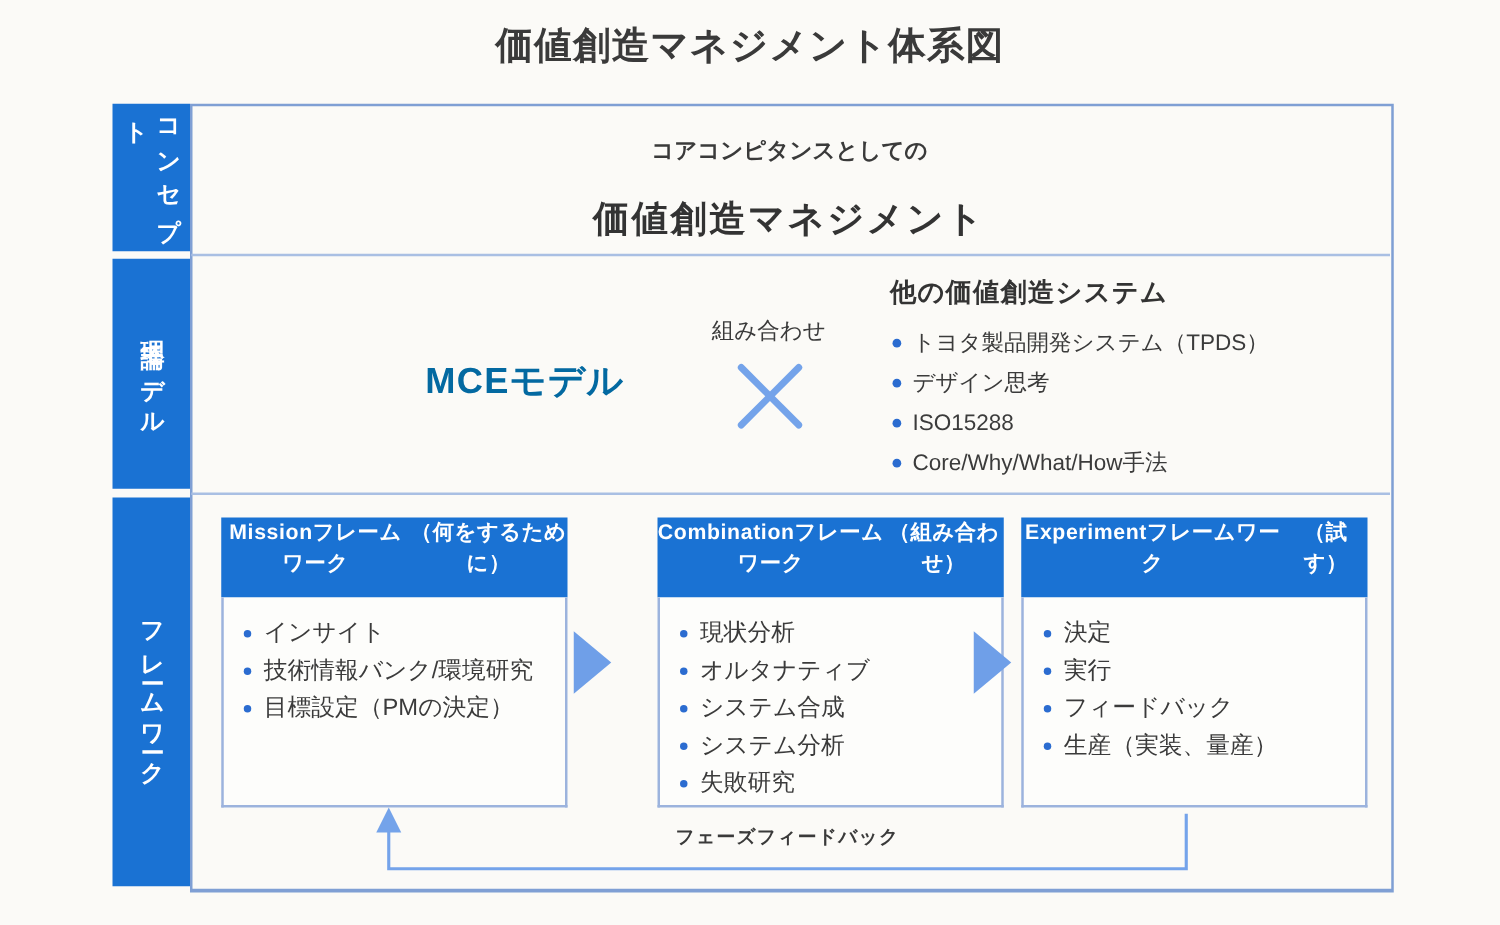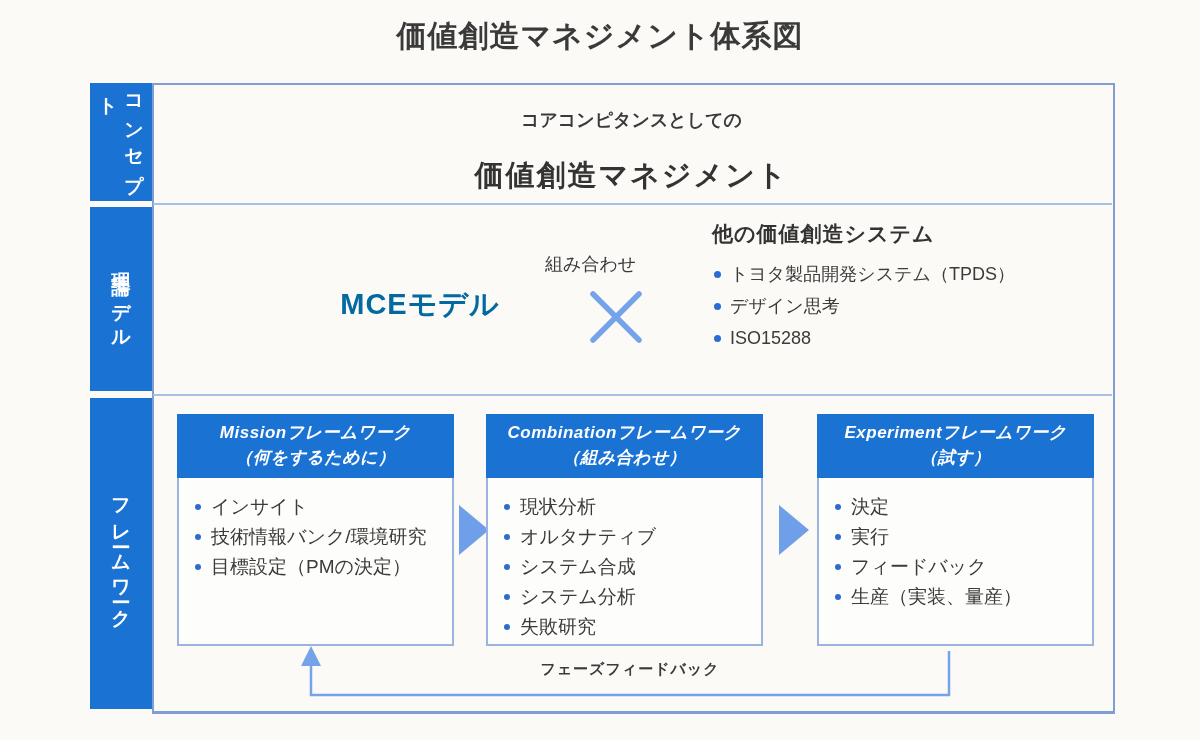--- a/index.html
+++ b/index.html
@@ -47,51 +47,51 @@
   }
   .concept .sub{font-size:18px;font-weight:bold;color:#3a3a3a;margin-bottom:24px;}
   .concept .main{font-size:29px;font-weight:bold;color:#333;letter-spacing:2px;}
 
   
   .mce-model{
     position:absolute;left:310px;top:285px;width:220px;text-align:center;
     font-size:29px;font-weight:bold;color:#0369a1;letter-spacing:1px;
   }
   .combine-label{
-    position:absolute;left:545px;top:252px;width:140px;
+    position:absolute;left:545px;top:252px;width:140px;text-align:center;
     font-size:18px;color:#3a3a3a;
   }
   .multiply{position:absolute;left:585px;top:286px;}
   .other-systems{position:absolute;left:712px;top:220px;width:390px;}
   .other-systems .os-title{font-size:21px;font-weight:bold;color:#333;margin-bottom:10px;letter-spacing:1px;}
   .bullet-list{list-style:none;margin:0;padding:0;}
   .bullet-list li{
     position:relative;padding-left:18px;font-size:18px;color:#3b3b3b;
     line-height:32px;white-space:nowrap;
   }
   .bullet-list li .dot{
     position:absolute;left:2px;top:13px;width:7px;height:7px;border-radius:50%;
     background:#2b6cd0;
   }
 
   
   .fw-box{position:absolute;top:414px;width:277px;}
   .fw-box .fw-head{
     background:#1a72d3;color:#fff;text-align:center;
-    height:64px;display:flex;flex-direction:column;justify-content:center;
-    font-weight:bold;font-size:17px;line-height:1.45;letter-spacing:0.5px;font-style:italic;
+    height:64px;display:flex;flex-direction:row;justify-content:center;
+    font-weight:bold;font-size:17px;line-height:1.45;letter-spacing:0.5px;
   }
   .fw-box .fw-body{
     background:#fdfdfb;border:2px solid #9cb3dd;border-top:none;
     height:168px;padding:14px 10px 0 14px;box-sizing:border-box;
   }
   .fw-body .bullet-list li{font-size:19px;line-height:30px;}
   .fw-body .bullet-list li .dot{top:12px;width:6px;height:6px;}
   .box-1{left:177px;}
-  .box-2{left:486px;border-radius:16px;}
+  .box-2{left:526px;border-radius:16px;}
   .box-3{left:817px;}
 
   .flow-arrow{
     position:absolute;top:505px;width:0;height:0;
     border-top:25px solid transparent;border-bottom:25px solid transparent;
     border-left:30px solid #6f9fe8;
   }
   .arrow-1{left:459px;}
   .arrow-2{left:779px;}
 
@@ -133,20 +133,21 @@
   <svg class="multiply" width="62" height="62" viewBox="0 0 62 62">
     <line x1="8" y1="8" x2="54" y2="54" stroke="#74a3ea" stroke-width="5.5" stroke-linecap="round"></line>
     <line x1="54" y1="8" x2="8" y2="54" stroke="#74a3ea" stroke-width="5.5" stroke-linecap="round"></line>
   </svg>
   <div class="other-systems">
     <div class="os-title">他の価値創造システム</div>
     <ul class="bullet-list">
       <li><span class="dot"></span><span>トヨタ製品開発システム（TPDS）</span></li>
       <li><span class="dot"></span><span>デザイン思考</span></li>
       <li><span class="dot"></span><span>ISO15288</span></li>
+      <li><span class="dot"></span><span>Core/Why/What/How手法</span></li>
     </ul>
   </div>
 
   <div class="fw-box box-1">
     <div class="fw-head">
       <span>Missionフレームワーク</span>
       <span>（何をするために）</span>
     </div>
     <div class="fw-body">
       <ul class="bullet-list">

